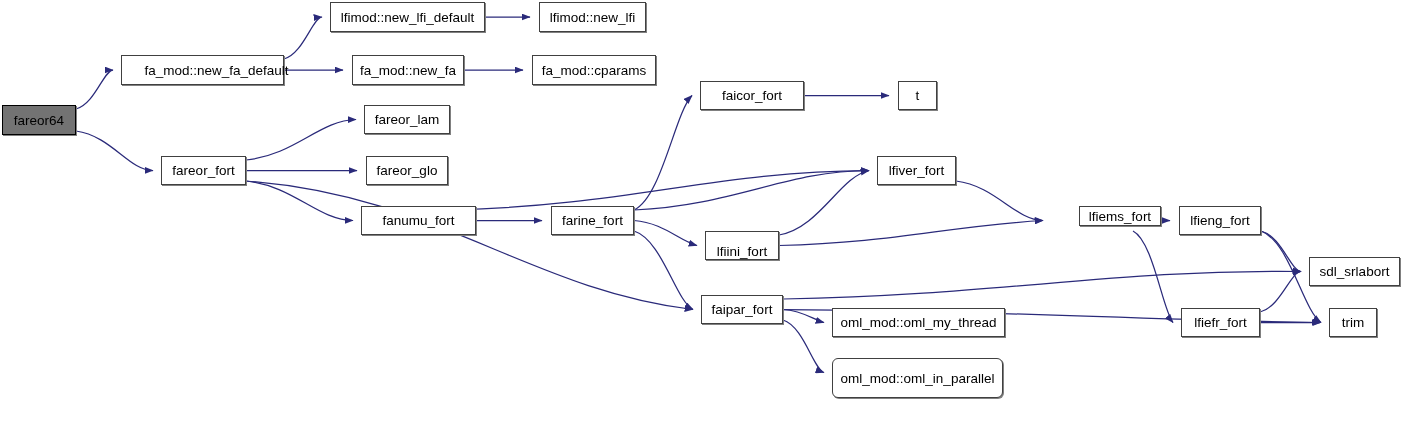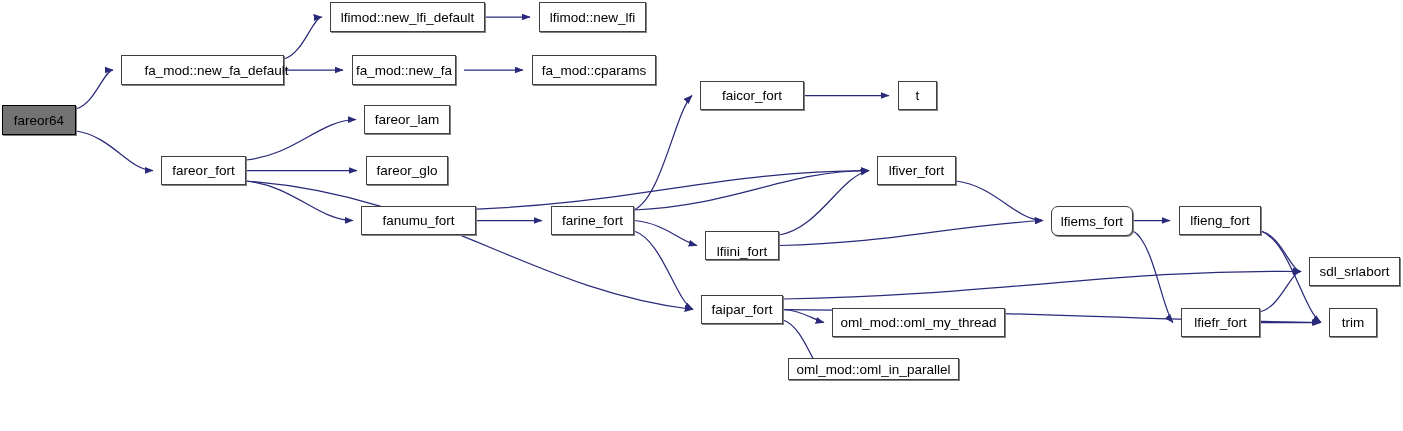--- a/index.html
+++ b/index.html
@@ -64,21 +64,21 @@
     </div>
     <div class="node" style="left: 121px; top: 55px; width: 163px; height: 30px; padding-left: 28px;">
       <span>fa_mod::new_fa_default</span>
     </div>
     <div class="node" style="left: 330px; top: 2px; width: 155px; height: 30px;">
       <span>lfimod::new_lfi_default</span>
     </div>
     <div class="node" style="left: 539px; top: 2px; width: 107px; height: 30px;">
       <span>lfimod::new_lfi</span>
     </div>
-    <div class="node" style="left: 352px; top: 55px; width: 104px; height: 30px;">
+    <div class="node" style="left: 352px; top: 55px; width: 112px; height: 30px;">
       <span>fa_mod::new_fa</span>
     </div>
     <div class="node" style="left: 532px; top: 55px; width: 124px; height: 30px;">
       <span>fa_mod::cparams</span>
     </div>
     <div class="node" style="left: 161px; top: 156px; width: 85px; height: 29px;">
       <span>fareor_fort</span>
     </div>
     <div class="node" style="left: 364px; top: 105px; width: 86px; height: 29px;">
       <span>fareor_lam</span>
@@ -100,34 +100,34 @@
     </div>
     <div class="node" style="left: 877px; top: 156px; width: 79px; height: 29px;">
       <span>lfiver_fort</span>
     </div>
     <div class="node" style="left: 705px; top: 231px; width: 74px; height: 29px; align-items: flex-end;">
       <span>lfiini_fort</span>
     </div>
     <div class="node" style="left: 701px; top: 295px; width: 82px; height: 29px;">
       <span>faipar_fort</span>
     </div>
-    <div class="node" style="left: 1051px; top: 206px; width: 82px; height: 30px; border-radius: 7px;">
+    <div class="node" style="left: 1079px; top: 206px; width: 82px; height: 20px;">
       <span>lfiems_fort</span>
     </div>
     <div class="node" style="left: 1179px; top: 206px; width: 82px; height: 29px;">
       <span>lfieng_fort</span>
     </div>
     <div class="node" style="left: 1181px; top: 308px; width: 79px; height: 29px;">
       <span>lfiefr_fort</span>
     </div>
     <div class="node" style="left: 1309px; top: 257px; width: 91px; height: 29px;">
       <span>sdl_srlabort</span>
     </div>
     <div class="node" style="left: 1329px; top: 308px; width: 48px; height: 29px;">
       <span>trim</span>
     </div>
     <div class="node" style="left: 832px; top: 308px; width: 173px; height: 29px;">
       <span>oml_mod::oml_my_thread</span>
     </div>
-    <div class="node" style="left: 788px; top: 358px; width: 171px; height: 22px;">
+    <div class="node" style="left: 832px; top: 358px; width: 171px; height: 40px; border-radius: 6px;">
       <span>oml_mod::oml_in_parallel</span>
     </div>
   </div>
 
 </body></html>

